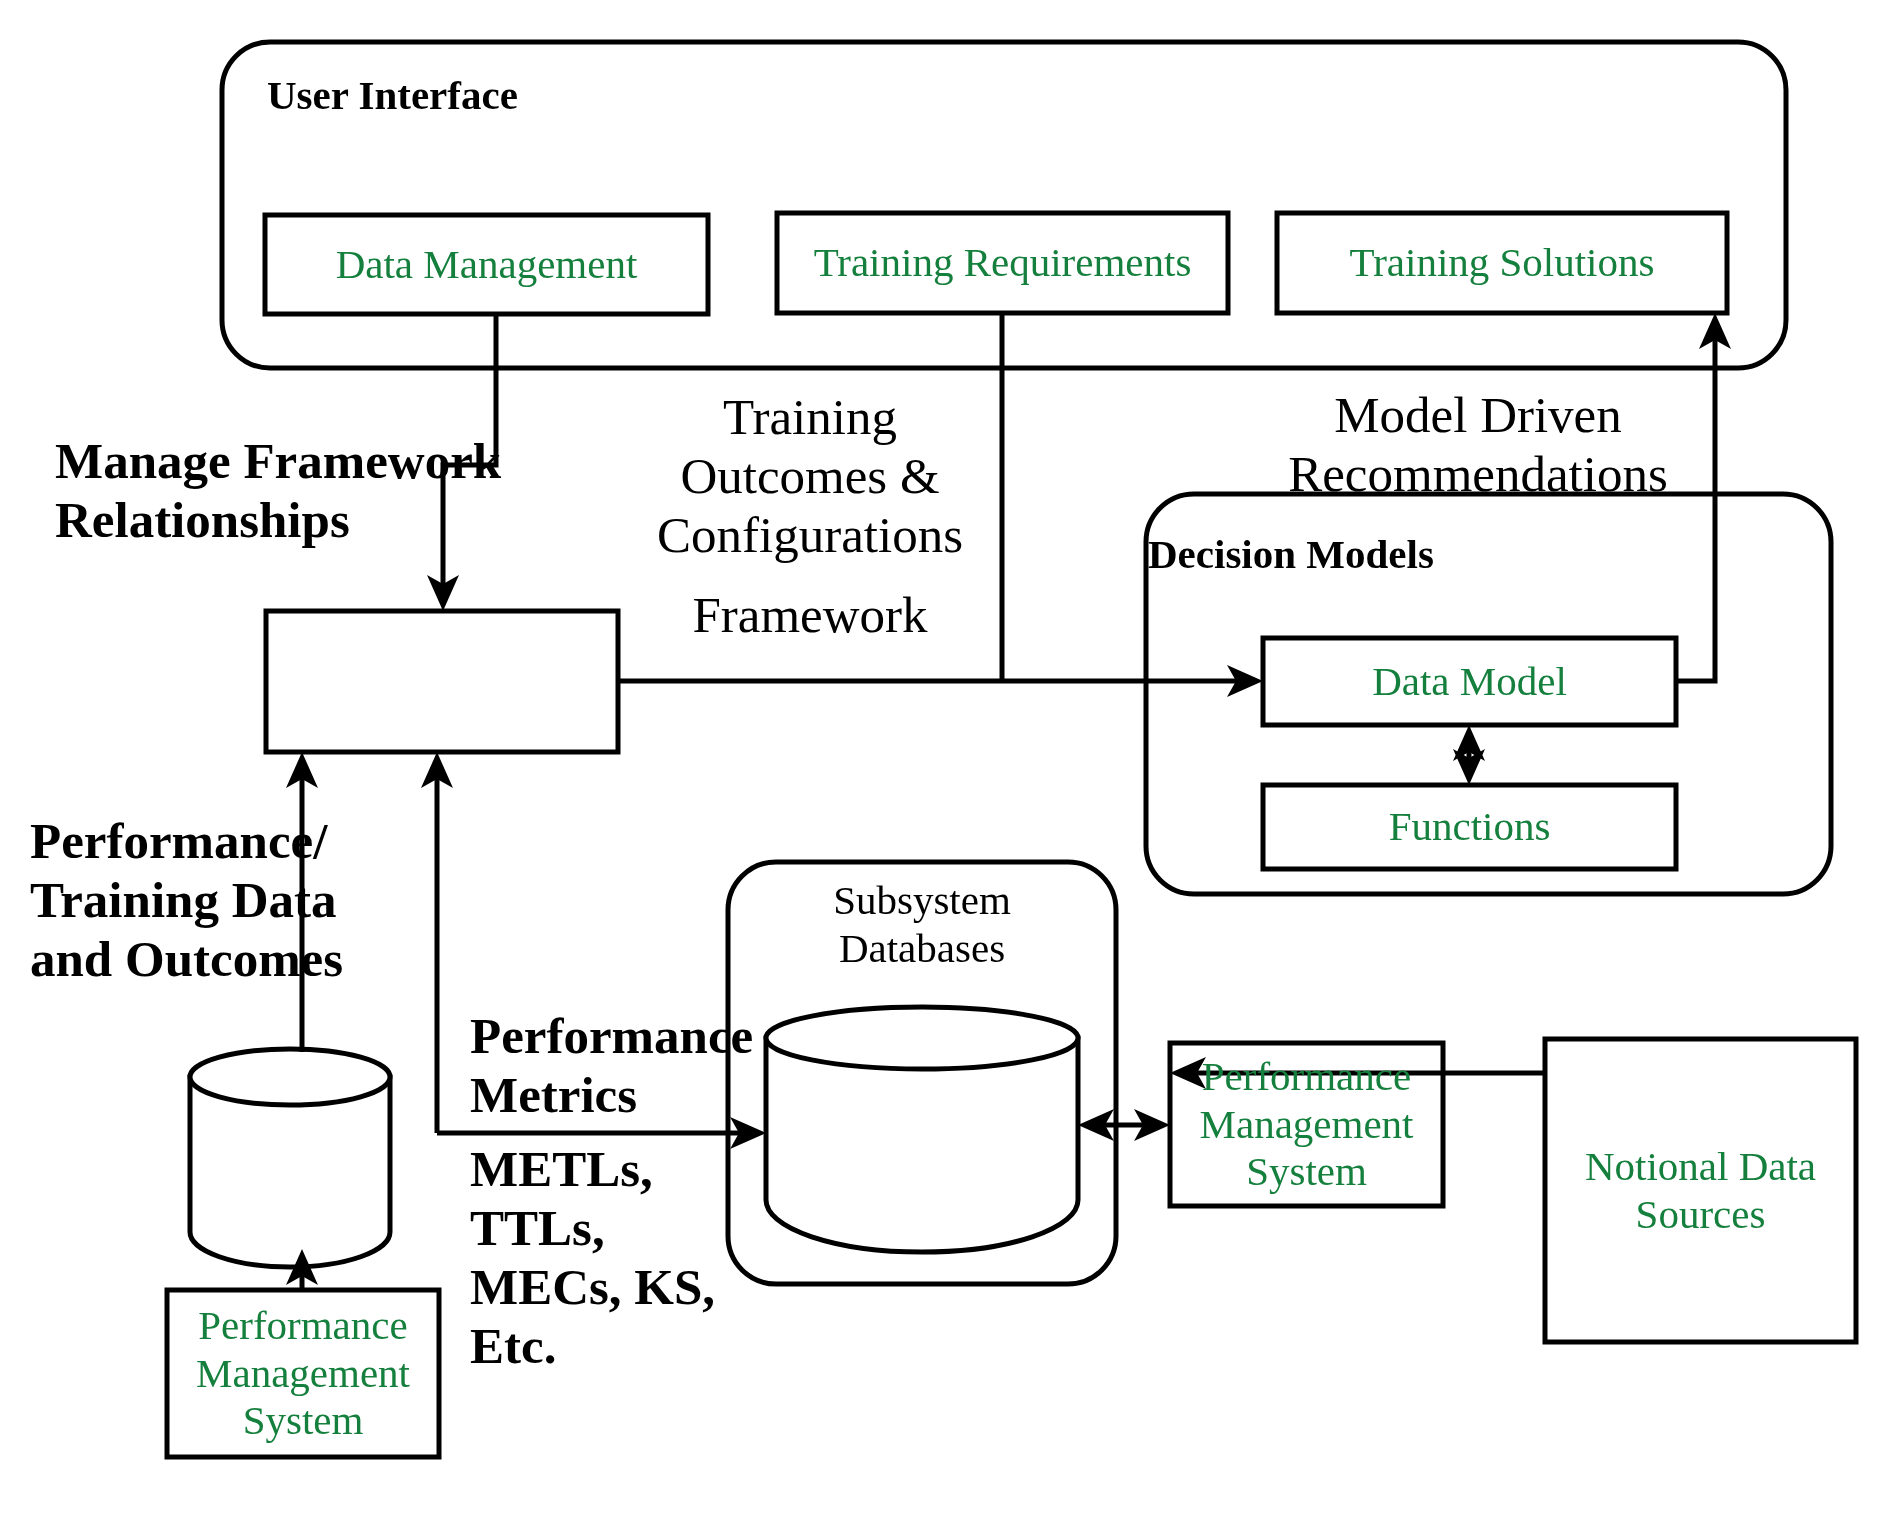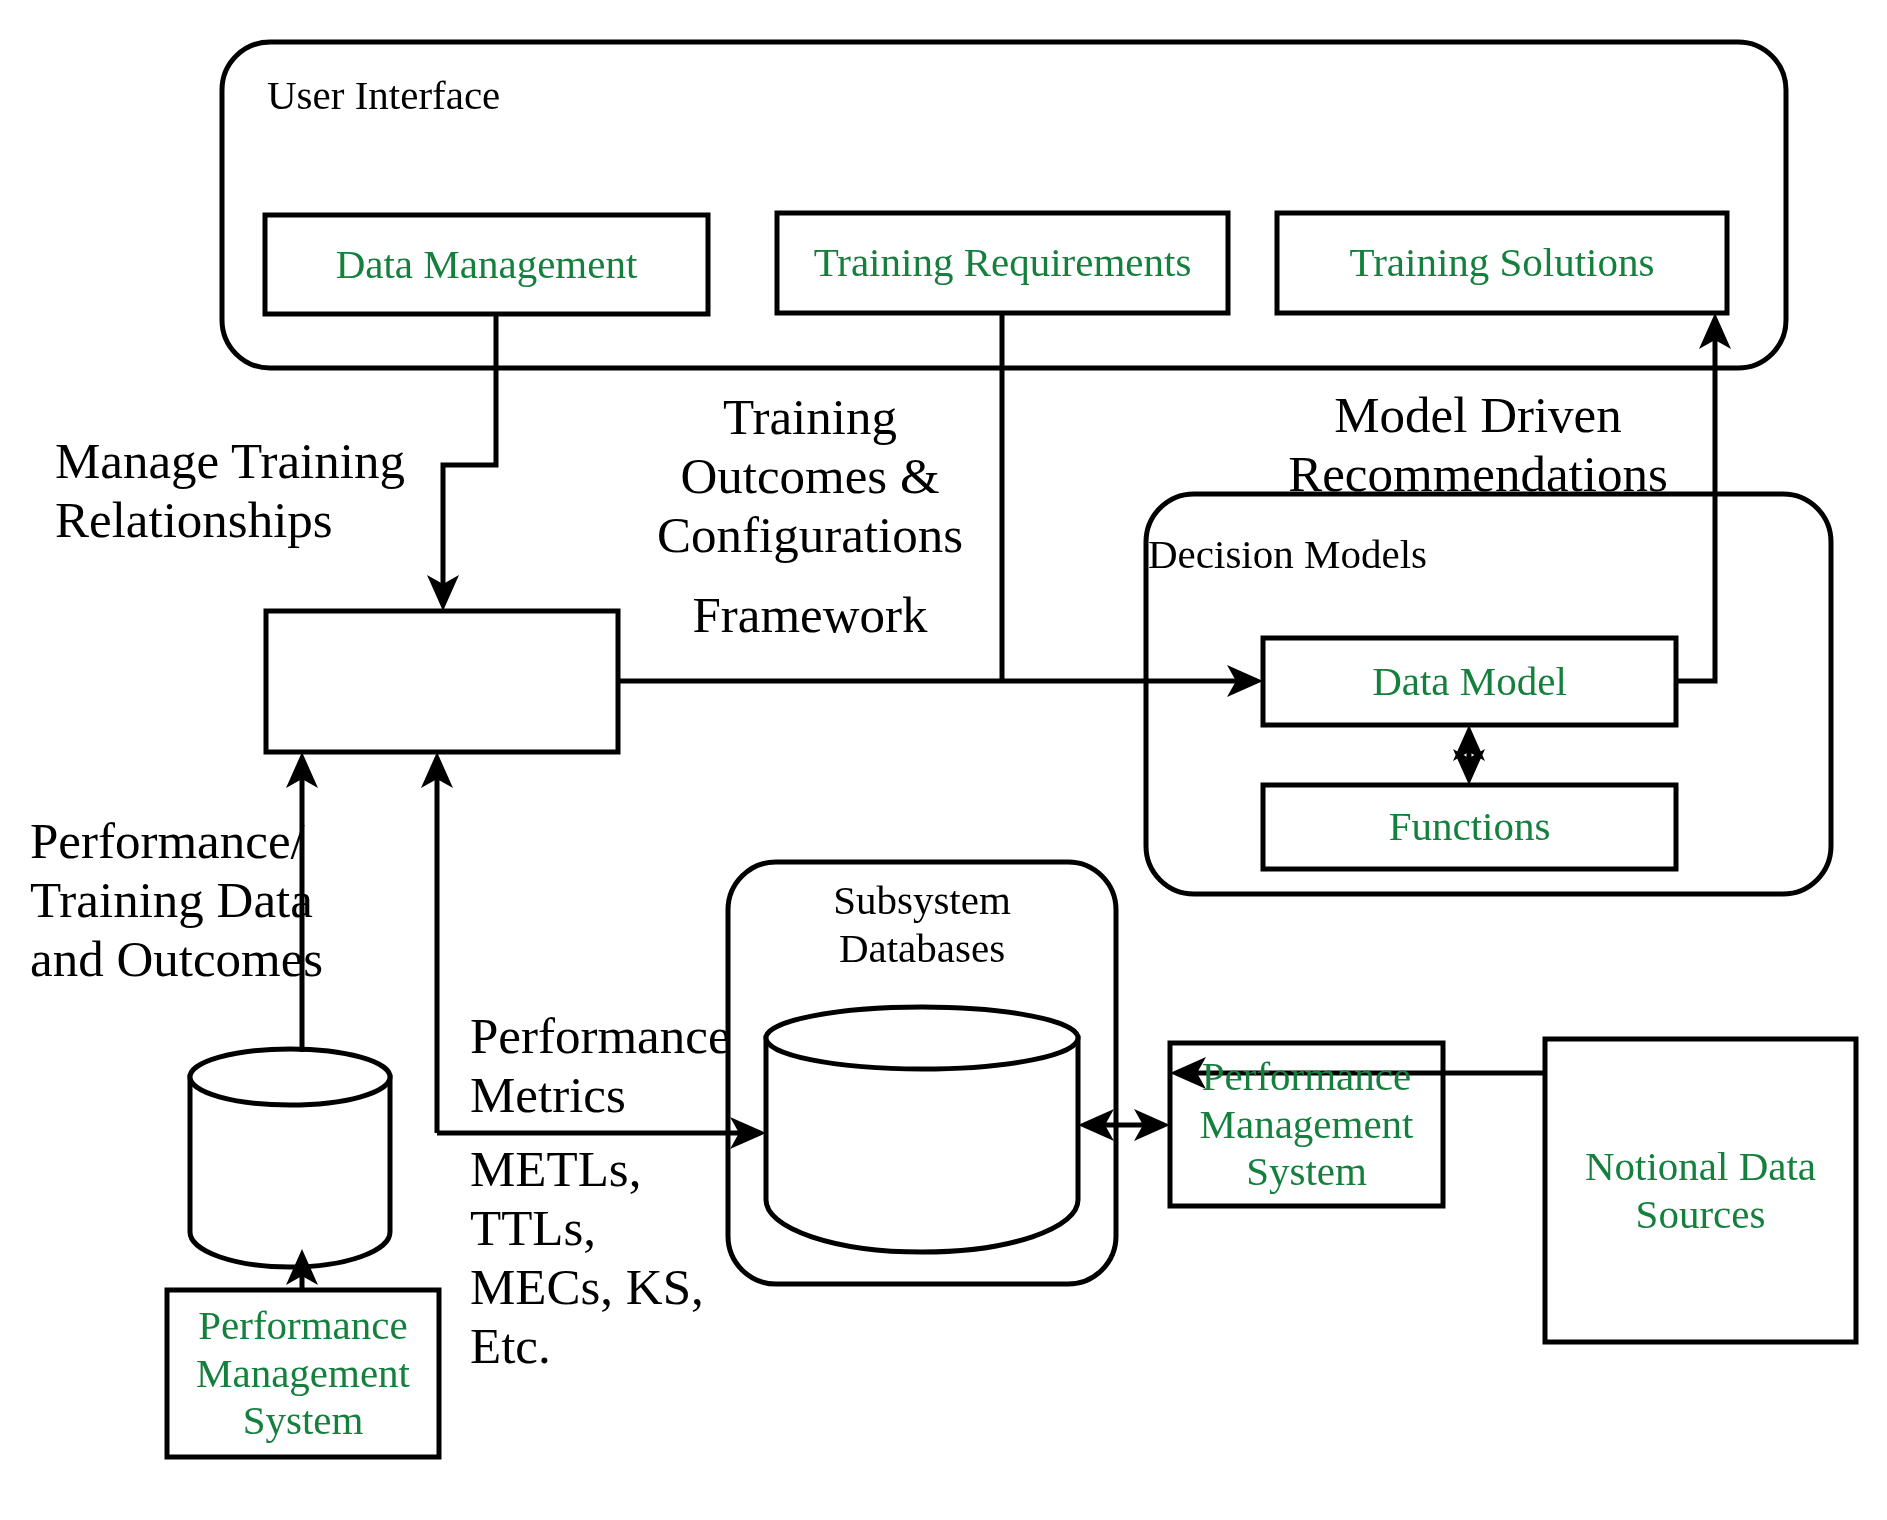--- a/index.html
+++ b/index.html
@@ -55,20 +55,21 @@
     font-family: "Liberation Serif", "DejaVu Serif", serif;
     line-height: 1.16;
     white-space: pre;
     -webkit-font-smoothing: antialiased;
   }
   .lbl.center {
     text-align: center;
   }
   .lbl.left {
     text-align: left;
+    font-weight: bold;
   }
   .container-title {
     font-size: 41px;
   }
   .edge-label {
     font-size: 51px;
   }
   .box-label-wrap {
     position: absolute;
     display: flex;
@@ -202,21 +203,21 @@
 Management
 System</div>
 
   <div class="box-label-wrap" style="left:1170px; top:1043px; width:273px; height:163px;">Performance
 Management
 System</div>
 
   <div class="box-label-wrap" style="left:1545px; top:1039px; width:311px; height:303px;">Notional Data
 Sources</div>
 
-  <div class="lbl left edge-label" style="left:55px; top:432px;">Manage Training
+  <div class="lbl left edge-label" style="left:55px; top:432px;">Manage Framework
 Relationships</div>
 
   <div class="lbl center edge-label" style="left:630px; top:388px; width:360px;">Training
 Outcomes &amp;
 Configurations</div>
 
   <div class="lbl center edge-label" style="left:630px; top:586px; width:360px;">Framework</div>
 
   <div class="lbl center edge-label" style="left:1268px; top:386px; width:420px;">Model Driven
 Recommendations</div>

